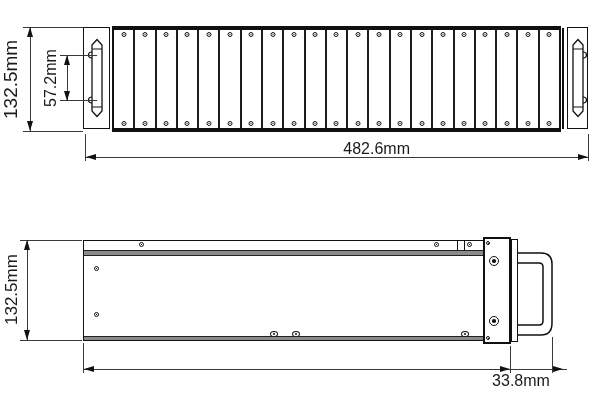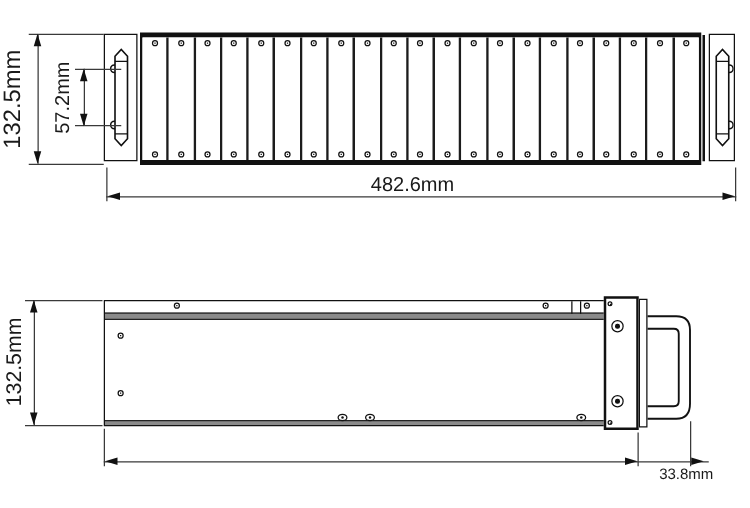--- a/index.html
+++ b/index.html
@@ -183,21 +183,21 @@
   <div class="vline" style="left:67px;top:55px;height:45px;"></div>
   <div class="arr arr-up" style="left:64px;top:55px;"></div>
   <div class="arr arr-dn" style="left:64px;top:91px;"></div>
   <div class="vlabel" style="left:42px;top:49px;width:18px;height:58px;font-size:16px;">57.2mm</div>
 
   <div class="vline" style="left:85px;top:134px;height:27px;"></div>
   <div class="vline" style="left:588px;top:134px;height:27px;"></div>
   <div class="hline" style="left:85px;top:157px;width:504px;"></div>
   <div class="arr arr-l" style="left:86px;top:153.5px;"></div>
   <div class="arr arr-r" style="left:578px;top:153.5px;"></div>
-  <div class="hlabel" style="left:250px;top:140px;width:160px;font-size:16px;">482.6mm</div>
+  <div class="hlabel" style="left:250px;top:140px;width:160px;font-size:16px;text-align:right;">482.6mm</div>
 
   <div class="side">
     <div class="side-body">
       <div class="seam"></div>
       <div class="bottom-band"></div>
       <div class="screw-sm" style="left:55px;top:1px;"></div>
       <div class="screw-sm" style="left:350px;top:1px;"></div>
       <div class="screw-sm" style="left:383px;top:1px;"></div>
       <div class="tick" style="left:373px;top:0;height:10px;"></div>
       <div class="tick" style="left:380px;top:0;height:10px;"></div>
@@ -231,15 +231,15 @@
   <div class="vline" style="left:83px;top:343px;height:30px;"></div>
   <div class="vline" style="left:510px;top:346px;height:27px;"></div>
   <div class="hline" style="left:83px;top:369px;width:428px;"></div>
   <div class="arr arr-l" style="left:84px;top:365.5px;"></div>
   <div class="arr arr-r" style="left:500px;top:365.5px;"></div>
 
   <div class="vline" style="left:552px;top:337px;height:36px;"></div>
   <div class="hline" style="left:511px;top:369px;width:41px;"></div>
   <div class="hline" style="left:553px;top:369px;width:14px;"></div>
   <div class="arr arr-r" style="left:553px;top:365.5px;"></div>
-  <div class="hlabel" style="left:518px;top:372px;width:62px;font-size:12px;">33.8mm</div>
+  <div class="hlabel" style="left:490px;top:372px;width:62px;font-size:16px;">33.8mm</div>
 
 </div>
 
 </body></html>

